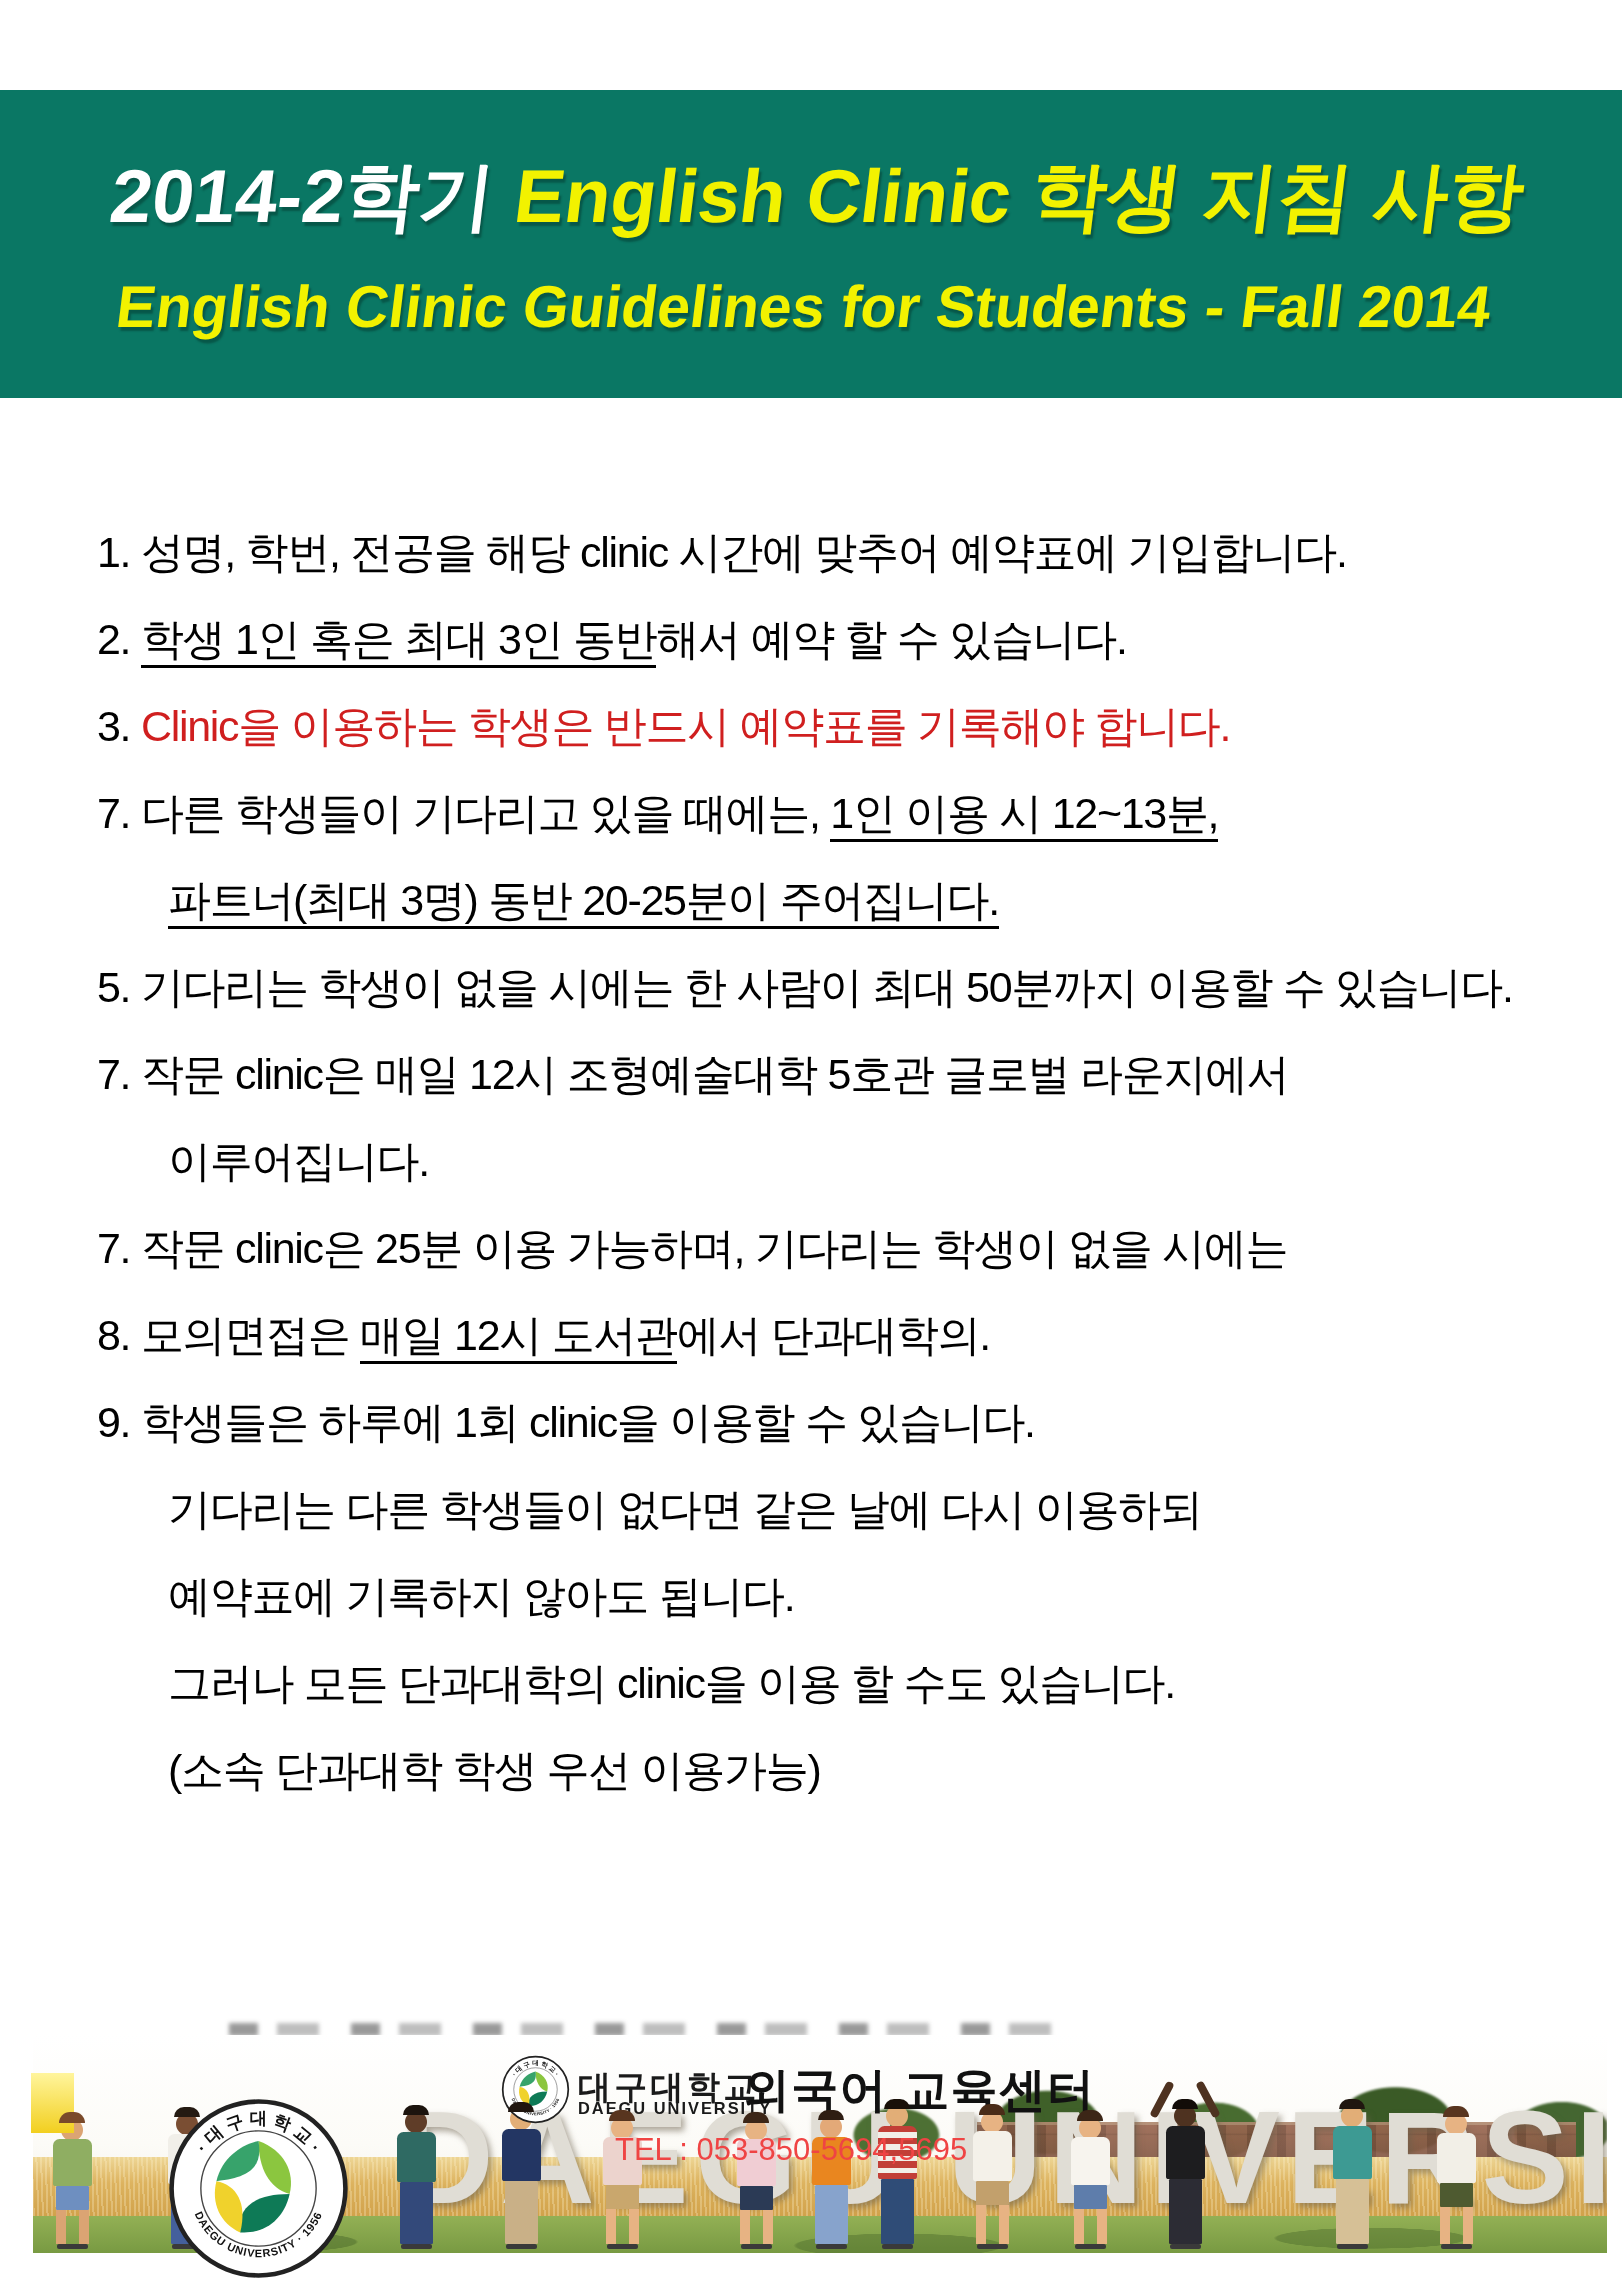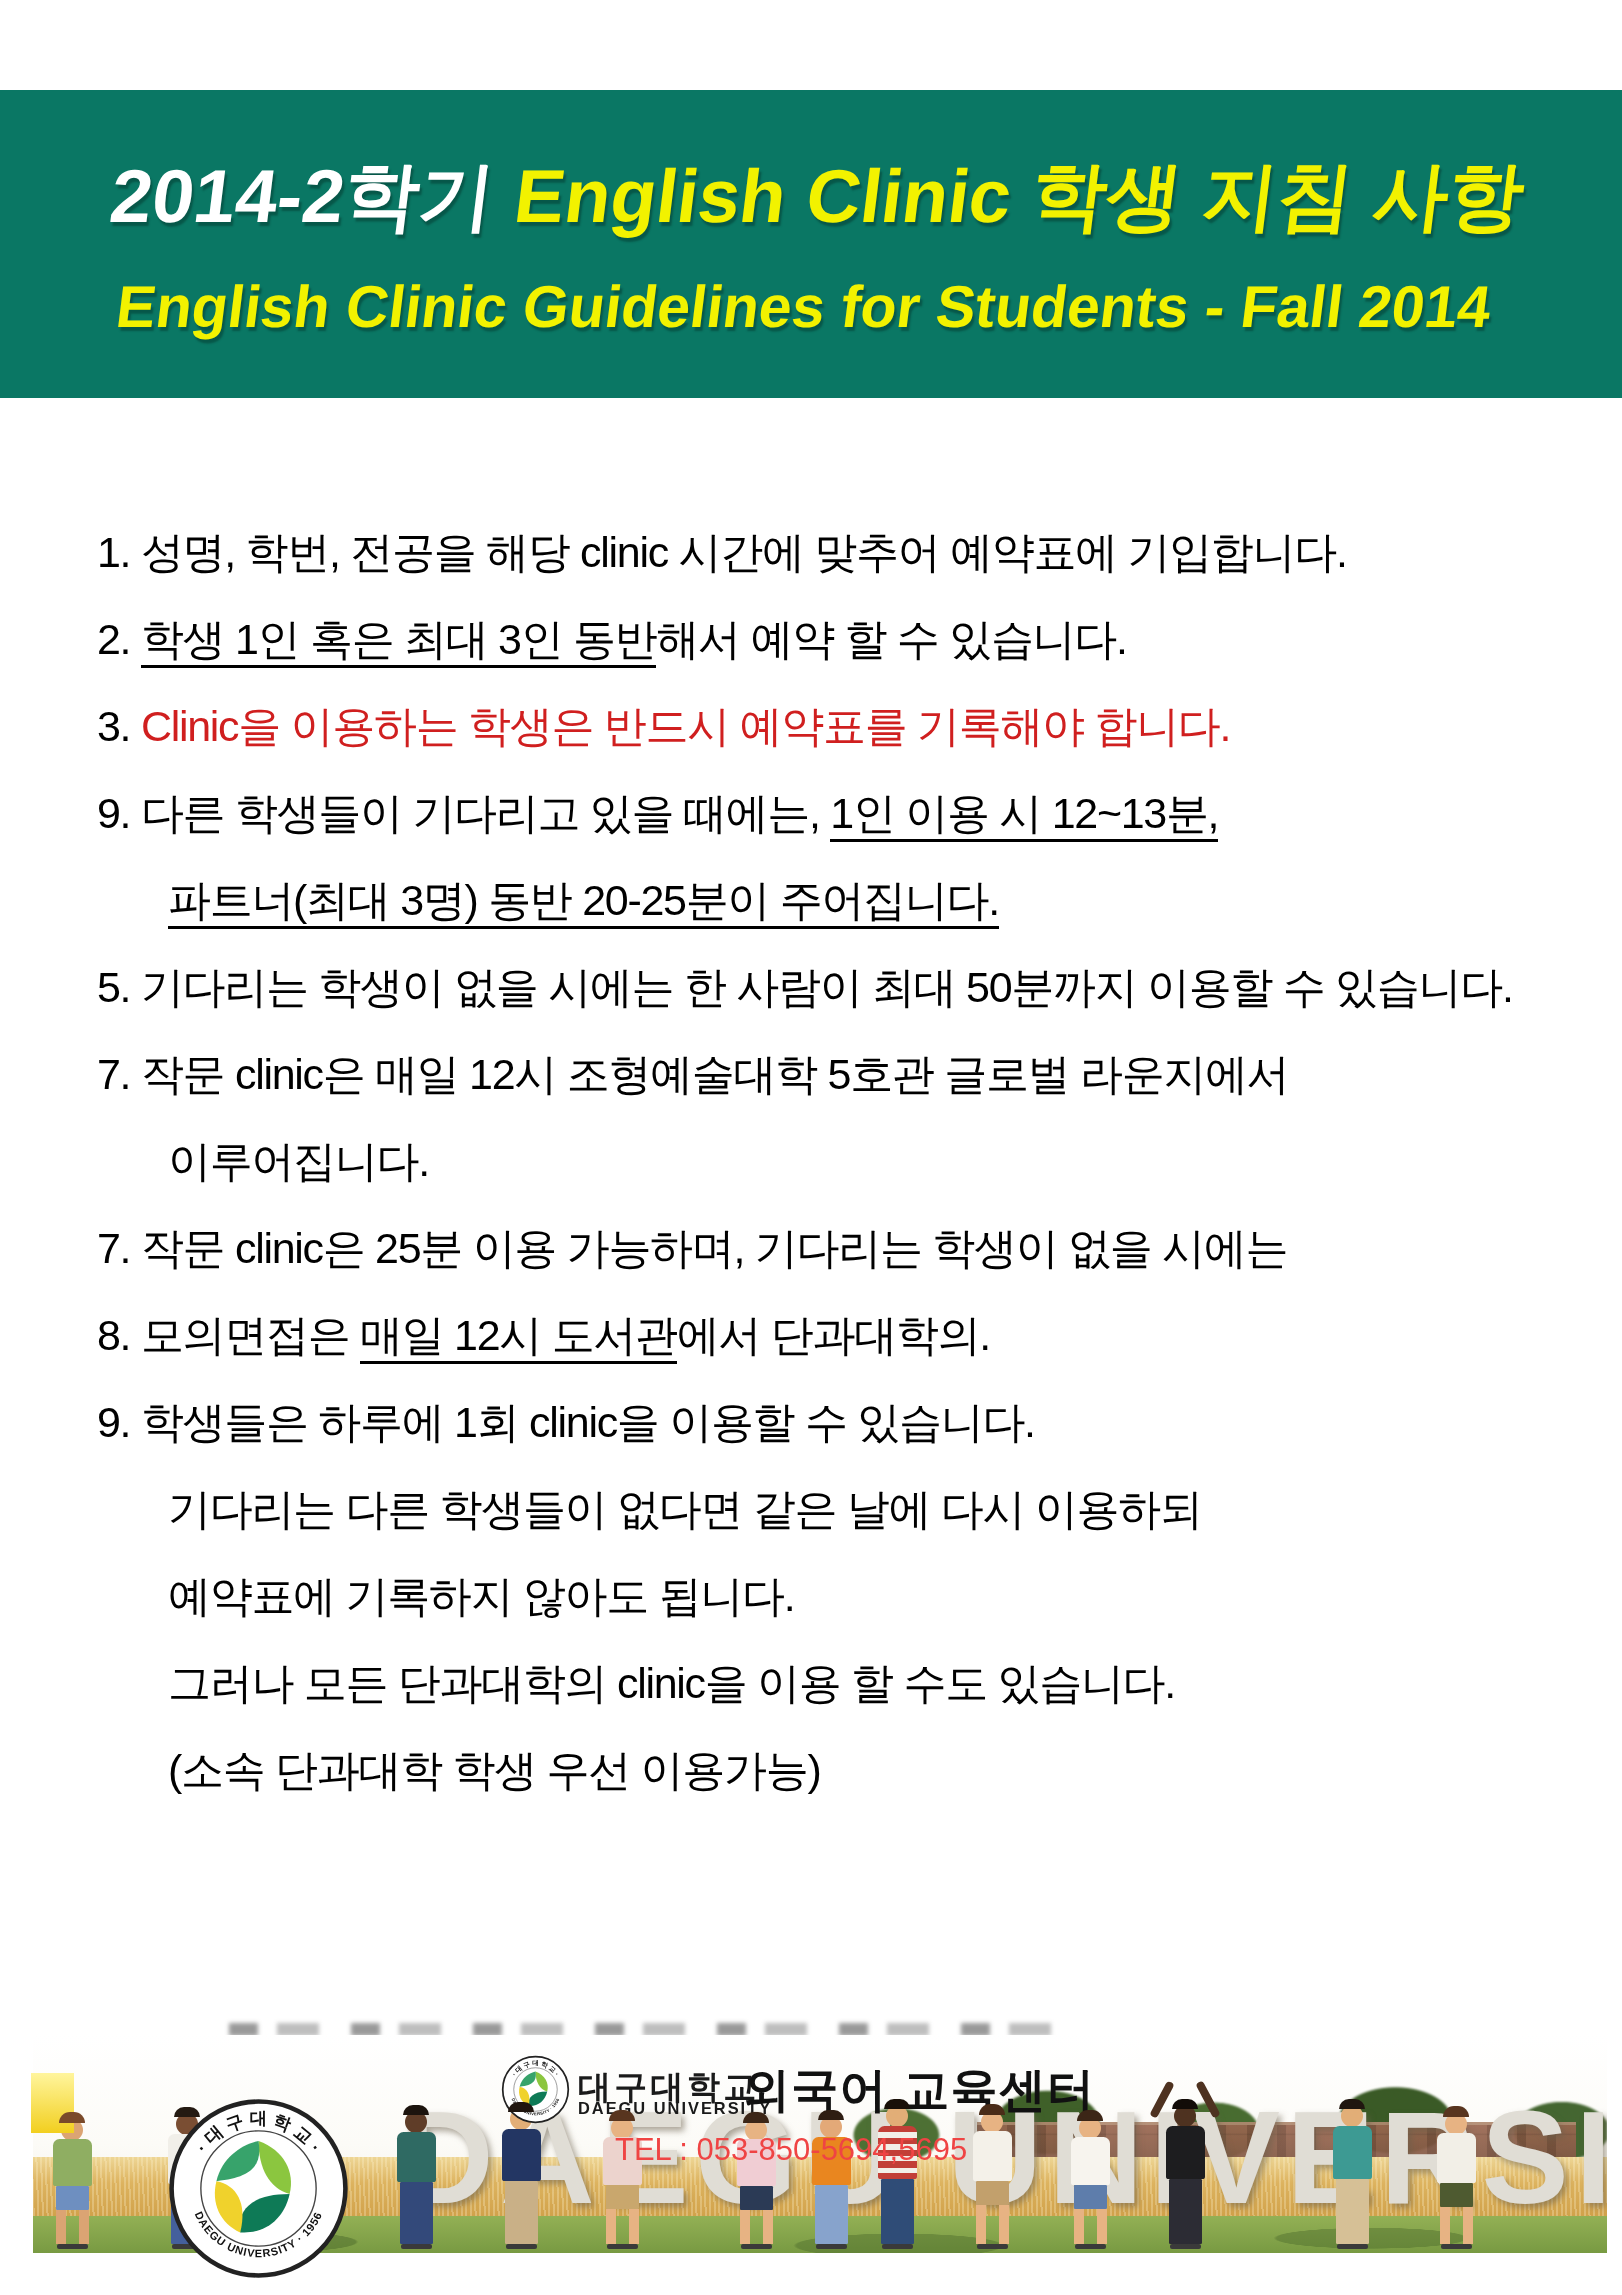--- a/index.html
+++ b/index.html
@@ -138,21 +138,21 @@
       <span style="color: rgb(255, 255, 255);">2014-2학기</span><span style="color: rgb(242, 242, 0);"> English Clinic 학생 지침 사항</span>
     </div>
     <div class="title-line2" style="color: rgb(242, 242, 0);">English Clinic Guidelines for Students - Fall 2014</div>
   </div>
 </div>
 
 <div id="guidelines">
     <div class="gl-line"><span class="seg-n">1. 성명, 학번, 전공을 해당 clinic 시간에 맞추어 예약표에 기입합니다.</span></div>
     <div class="gl-line"><span class="seg-n">2. </span><span class="seg-u">학생 1인 혹은 최대 3인 동반</span><span class="seg-n">해서 예약 할 수 있습니다.</span></div>
     <div class="gl-line"><span class="seg-n">3. </span><span class="seg-n" style="color: rgb(208, 31, 31);">Clinic을 이용하는 학생은 반드시 예약표를 기록해야 합니다.</span></div>
-    <div class="gl-line"><span class="seg-n">9. 다른 학생들이 기다리고 있을 때에는, </span><span class="seg-u">1인 이용 시 12~13분,</span></div>
+    <div class="gl-line"><span class="seg-n">7. 다른 학생들이 기다리고 있을 때에는, </span><span class="seg-u">1인 이용 시 12~13분,</span></div>
     <div class="gl-line indent"><span class="seg-u">파트너(최대 3명) 동반 20-25분이 주어집니다.</span></div>
     <div class="gl-line"><span class="seg-n">5. 기다리는 학생이 없을 시에는 한 사람이 최대 50분까지 이용할 수 있습니다.</span></div>
     <div class="gl-line"><span class="seg-n">7. 작문 clinic은 </span><span class="seg-b">매일 12시 조형예술대학 5호관 글로벌 라운지에서</span></div>
     <div class="gl-line indent"><span class="seg-b">이루어집니다.</span></div>
     <div class="gl-line"><span class="seg-n">7. 작문 clinic은 25분 이용 가능하며, 기다리는 학생이 없을 시에는</span></div>
     <div class="gl-line"><span class="seg-n">8. 모의면접은 </span><span class="seg-u">매일 12시 도서관</span><span class="seg-n">에서 단과대학의.</span></div>
     <div class="gl-line"><span class="seg-n">9. 학생들은 하루에 1회 clinic을 이용할 수 있습니다.</span></div>
     <div class="gl-line indent"><span class="seg-n">기다리는 다른 학생들이 없다면 같은 날에 다시 이용하되</span></div>
     <div class="gl-line indent"><span class="seg-n">예약표에 기록하지 않아도 됩니다.</span></div>
     <div class="gl-line indent"><span class="seg-n">그러나 모든 단과대학의 clinic을 이용 할 수도 있습니다.</span></div>

